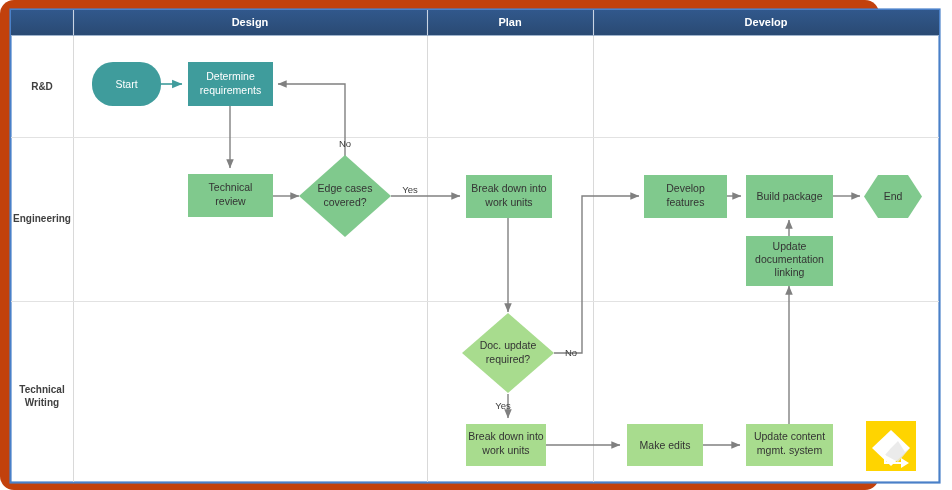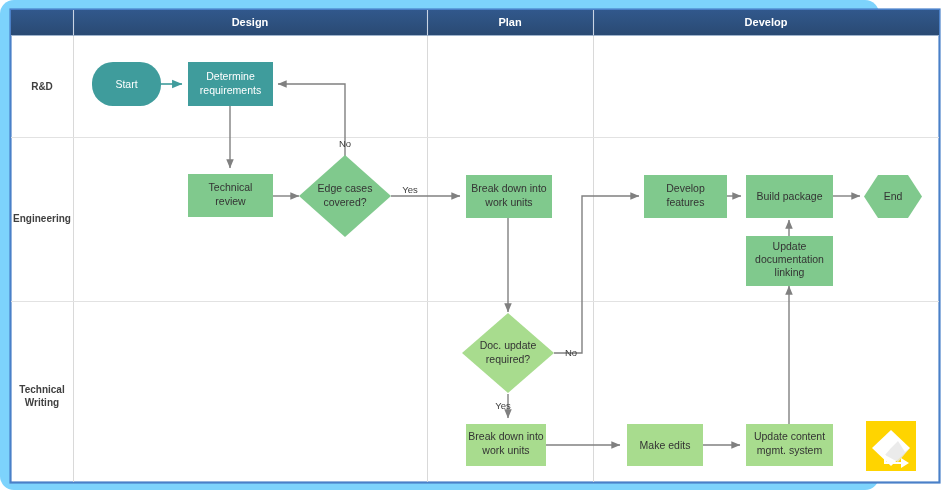--- a/index.html
+++ b/index.html
@@ -2,21 +2,21 @@
 <html><head>
 <meta charset="utf-8">
 <title>Swimlane Flowchart</title>
 <style>
   html,body{margin:0;padding:0;background:#ffffff;}
   body{
     width:952px;height:490px;overflow:hidden;
     font-family:"Liberation Sans", sans-serif;
     -webkit-font-smoothing:antialiased;
   }
-  #canvas{position:relative;width:879px;height:490px;background:#7dd3fc;border-radius:14px;}
+  #canvas{position:relative;width:879px;height:490px;background:#c2410c;border-radius:14px;}
   svg.diagram{position:absolute;left:0;top:0;width:952px;height:490px;}
   .hdr-text{
     font-family:"Liberation Sans", sans-serif;
     font-size:11px;font-weight:bold;fill:#ffffff;
     text-anchor:middle;dominant-baseline:middle;
   }
   .lane-text{
     font-family:"Liberation Sans", sans-serif;
     font-size:10px;font-weight:bold;fill:#404040;
     text-anchor:middle;

